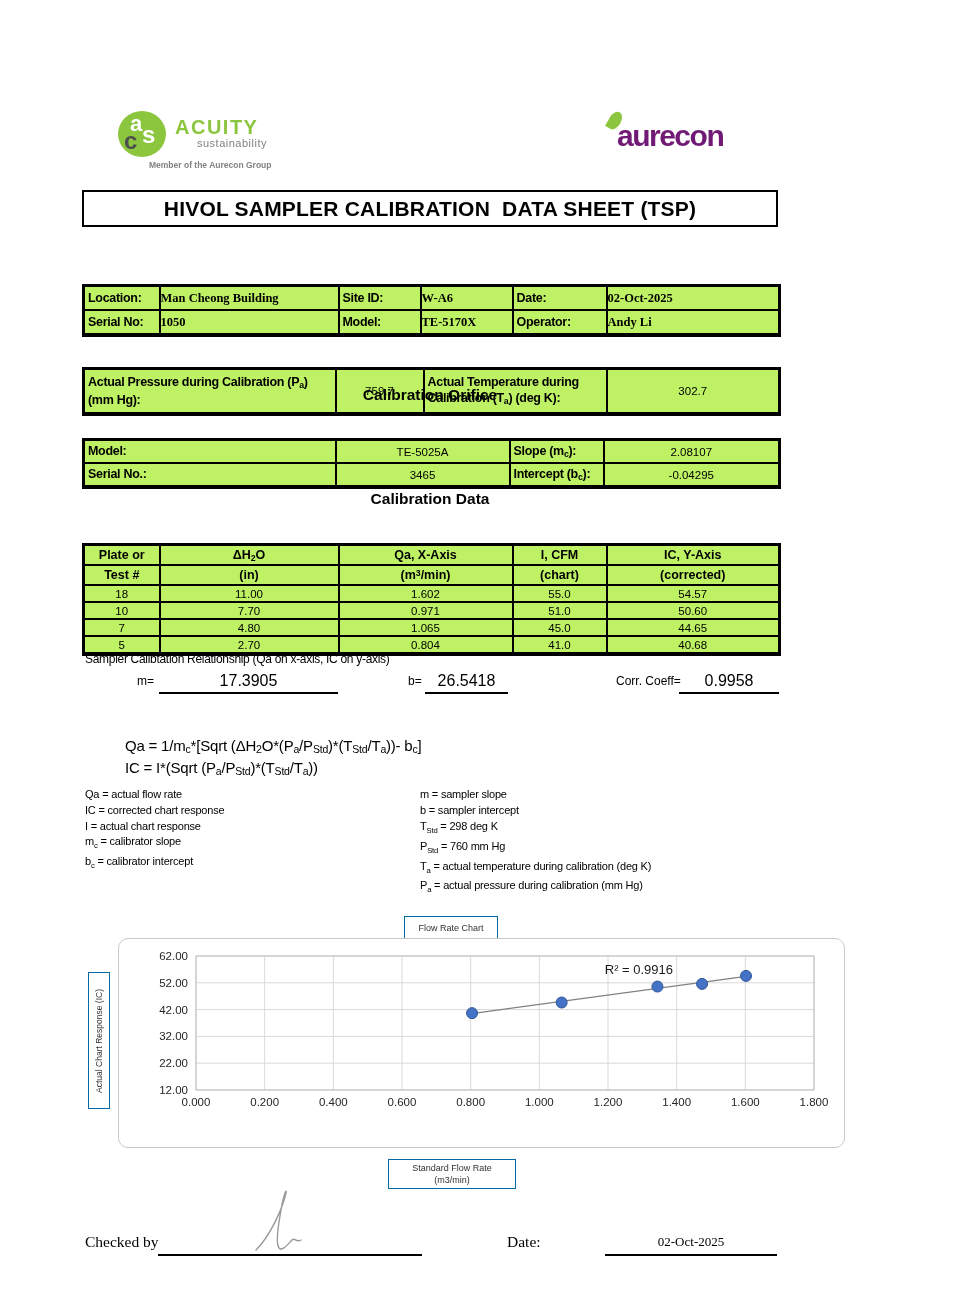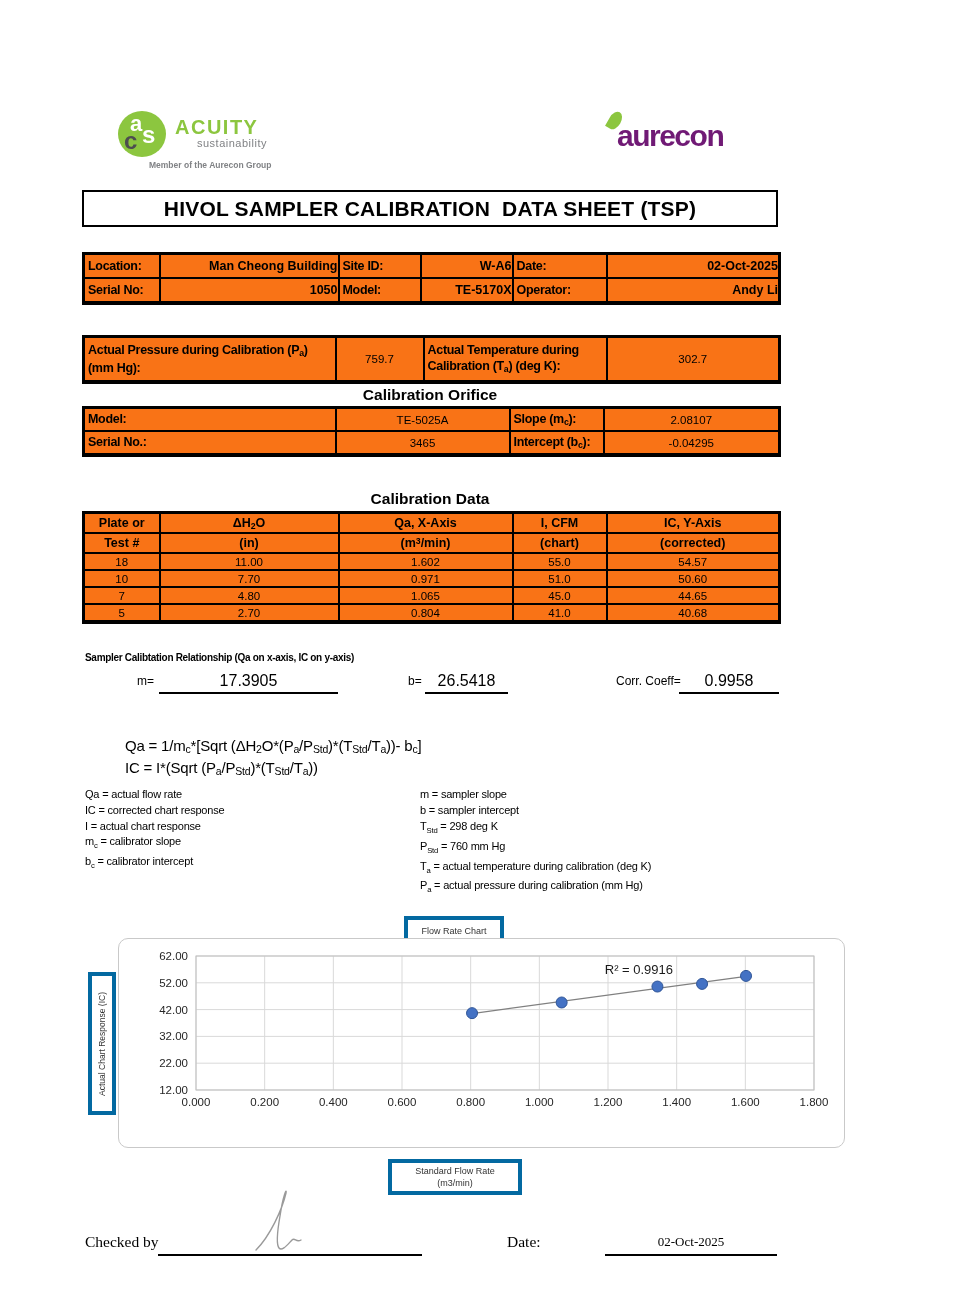--- a/index.html
+++ b/index.html
@@ -24,51 +24,51 @@
   
   .title-box{position:absolute;left:82px;top:190px;width:696px;height:37px;border:2.5px solid #000;
              box-sizing:border-box;display:flex;align-items:center;justify-content:center;}
   .title-box span{font-size:21px;font-weight:bold;white-space:pre;letter-spacing:0.2px;}
 
   
   .sec{position:absolute;left:82px;width:696px;text-align:center;font-weight:bold;font-size:15.5px;}
 
   
   table.tbl{position:absolute;left:82px;width:696px;border-collapse:collapse;table-layout:fixed;
-            border:3px solid #000;border-bottom-width:4px;background:#f97316;}
+            border:3px solid #000;border-bottom-width:4px;background:#bef264;margin-top:32px;}
   .tbl td{border:2px solid #000;overflow:hidden;vertical-align:middle;padding:0;}
   .lbl{font-weight:bold;font-size:12.5px;text-align:left;padding:1px 3px !important;
        white-space:pre;letter-spacing:-0.3px;line-height:1.3;}
-  .val{font-weight:bold;font-size:12.5px;text-align:right;}
+  .val{font-weight:bold;font-size:12.5px;text-align:left;font-family:Liberation Serif, serif;}
   .num{font-size:11.5px;text-align:center;font-weight:normal;}
   .site td{height:20px;}
   .amb td{height:40px;}
   .ori td{height:19px;}
   .cal td{text-align:center;}
   .cal tr.hrow td{font-weight:bold;font-size:12.5px;height:18px;}
   .cal tr.drow td{font-size:11.5px;height:15px;}
   sub{font-size:70%;vertical-align:-20%;}
   sup{font-size:70%;vertical-align:30%;}
 
   
-  .rel-head{position:absolute;left:85px;top:652px;font-size:10px;font-weight:bold;letter-spacing:-0.3px;}
+  .rel-head{position:absolute;left:85px;top:652px;font-size:12px;font-weight:normal;letter-spacing:-0.3px;}
   .rel-lab{position:absolute;top:674px;font-size:12px;}
   .uline{position:absolute;top:671px;height:21px;border-bottom:2.5px solid #000;
          text-align:center;font-size:16px;line-height:20px;}
 
   
   .calc-head{position:absolute;left:82px;top:719px;width:696px;text-align:center;font-weight:bold;font-size:13px;}
   .formula{position:absolute;left:85px;font-size:15px;letter-spacing:-0.2px;margin-left:40px;}
   .defs{position:absolute;font-size:11px;letter-spacing:-0.2px;}
   .defs div{line-height:15.8px;}
 
   
   .chart-outer{position:absolute;left:118px;top:938px;width:727px;height:210px;
                border:1.5px solid #c9c9c9;border-radius:10px;box-sizing:border-box;background:#fff;}
-  .chartlab{position:absolute;border:4px solid #0369a1;background:#fff;color:#333;
+  .chartlab{position:absolute;border:1px solid #0369a1;background:#fff;color:#333;
             font-size:9px;text-align:center;display:flex;align-items:center;justify-content:center;}
   .chart-title{left:404px;top:916px;width:92px;height:21px;}
   .chart-xlab{left:388px;top:1159px;width:126px;height:28px;line-height:12px;flex-direction:column;}
   .chart-ylab{left:88px;top:972px;width:20px;height:135px;}
   .chart-ylab span{writing-mode:vertical-rl;transform:rotate(180deg);font-size:8.5px;white-space:nowrap;}
 
   
   .serif{font-family:"Liberation Serif",serif;}
   .chk-lab{position:absolute;left:85px;top:1233px;font-size:15.5px;}
   .chk-line{position:absolute;left:158px;top:1233px;width:264px;height:21px;border-bottom:2.5px solid #000;}

